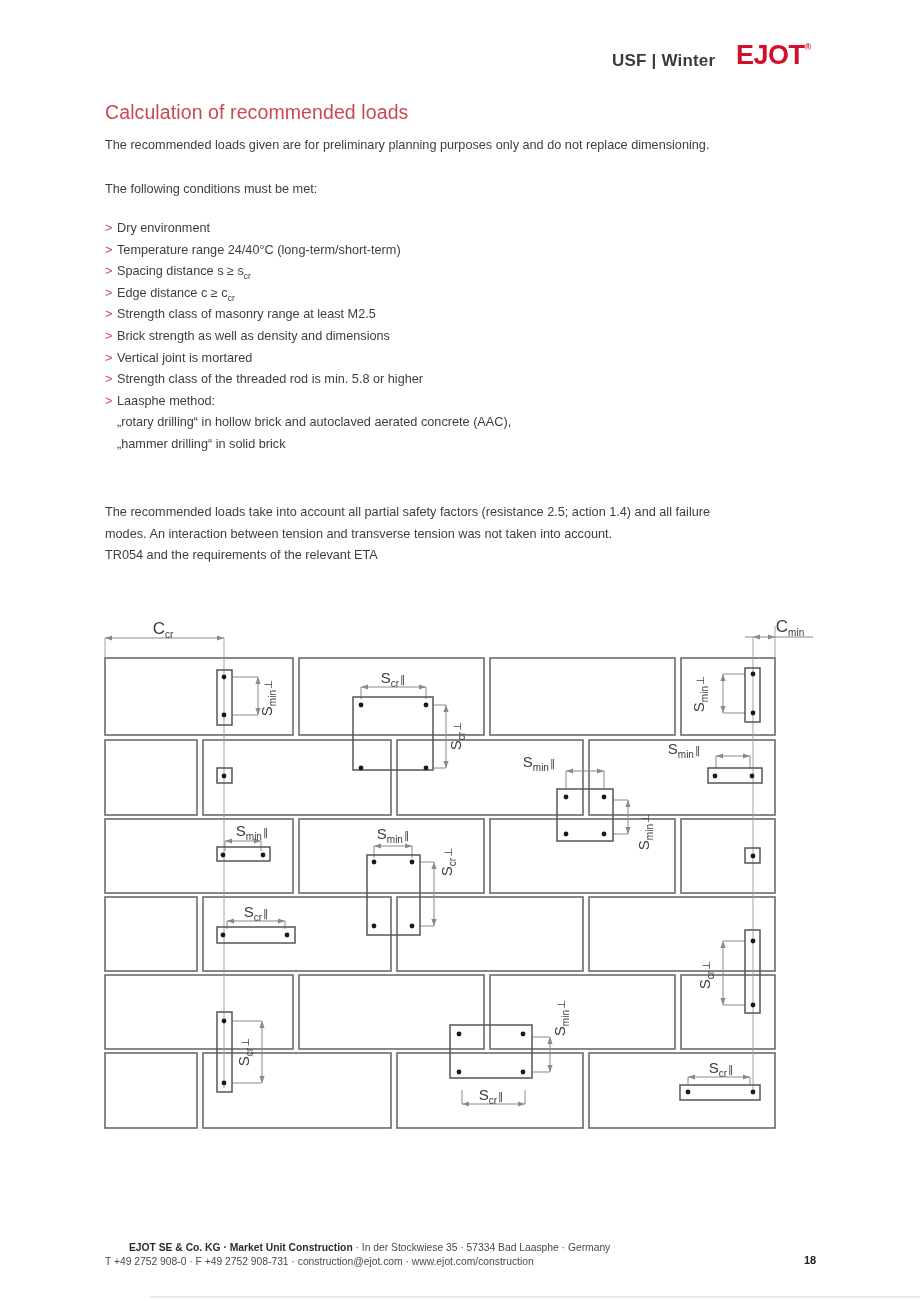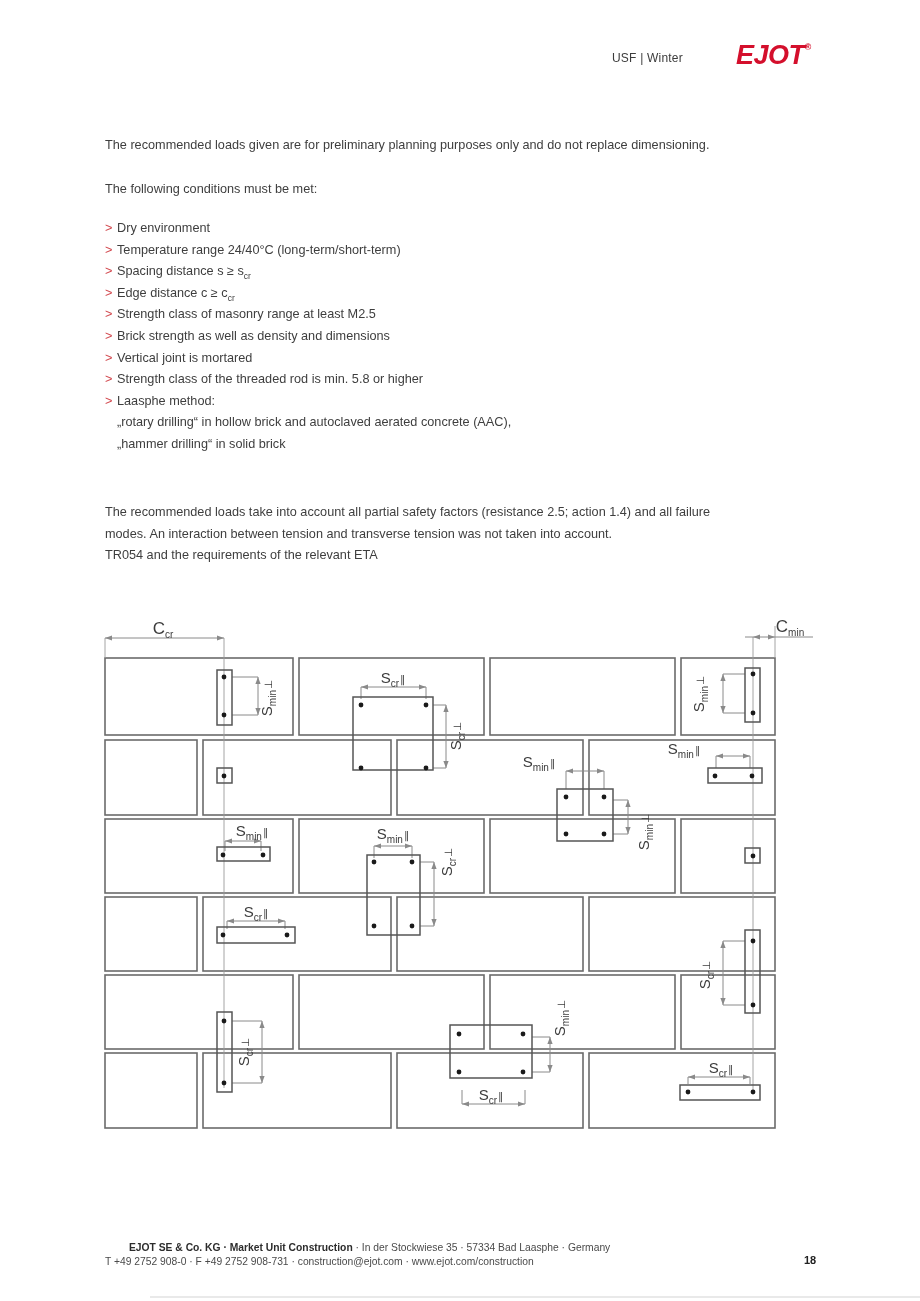--- a/index.html
+++ b/index.html
@@ -1,20 +1,20 @@
 <!DOCTYPE html>
 <html><head>
 <meta charset="utf-8">
 <style>
   html,body{margin:0;padding:0;background:#fff;}
   .page{position:relative;width:920px;height:1301px;background:#ffffff;
         font-family:"Liberation Sans",sans-serif;color:#3e3e3e;overflow:hidden;}
   .abs{position:absolute;}
-  .doc-ref{top:51px;left:612px;font-size:12px;color:#3c3c3c;letter-spacing:.2px;}
-  .logo{top:40px;left:736px;font-size:27px;font-weight:900;color:#d40f2c;letter-spacing:-.5px;font-style:italic;}
+  .doc-ref{top:51px;left:612px;font-size:17px;color:#3c3c3c;letter-spacing:.2px;font-weight:bold;}
+  .logo{top:40px;left:736px;font-size:27px;font-weight:900;color:#d40f2c;letter-spacing:-.5px;}
   .logo .reg{font-size:9px;font-weight:700;vertical-align:14px;letter-spacing:0;}
   .title{top:101px;left:105px;font-size:19.5px;color:#c9494e;letter-spacing:.1px;}
   .body-line{font-size:12.7px;line-height:21.6px;white-space:nowrap;color:#3e3e3e;}
   .intro{top:135px;left:105px;}
   .cond-head{top:179px;left:105px;}
   .cond-list{top:221px;left:105px;}
   .cond-item{height:21.6px;font-size:12.7px;white-space:nowrap;}
   .cond-item .marker{color:#d2474d;display:inline-block;width:12px;}
   .cond-item sub{font-size:8.5px;}
   .cond-extra{padding-left:12px;height:21.6px;font-size:12.7px;white-space:nowrap;}
@@ -28,20 +28,21 @@
   .bottom-strip{top:1296px;left:150px;width:770px;height:2px;background:#e9e9e9;}
 </style>
 </head>
 <body>
 
 <div class="page">
 
   <div class="abs doc-ref">USF | Winter</div>
   <div class="abs logo"><span>EJOT</span><span class="reg">®</span></div>
 
+  <div class="abs title">Calculation of recommended loads</div>
 
   <div class="abs intro body-line">The recommended loads given are for preliminary planning purposes only and do not replace dimensioning.</div>
 
   <div class="abs cond-head body-line">The following conditions must be met:</div>
 
   <div class="abs cond-list">
     <div class="cond-item"><span class="marker">&gt;</span><span>Dry environment</span><sub></sub></div>
     <div class="cond-item"><span class="marker">&gt;</span><span>Temperature range 24/40°C (long-term/short-term)</span><sub></sub></div>
     <div class="cond-item"><span class="marker">&gt;</span><span>Spacing distance s ≥ s</span><sub>cr</sub></div>
     <div class="cond-item"><span class="marker">&gt;</span><span>Edge distance c ≥ c</span><sub>cr</sub></div>

